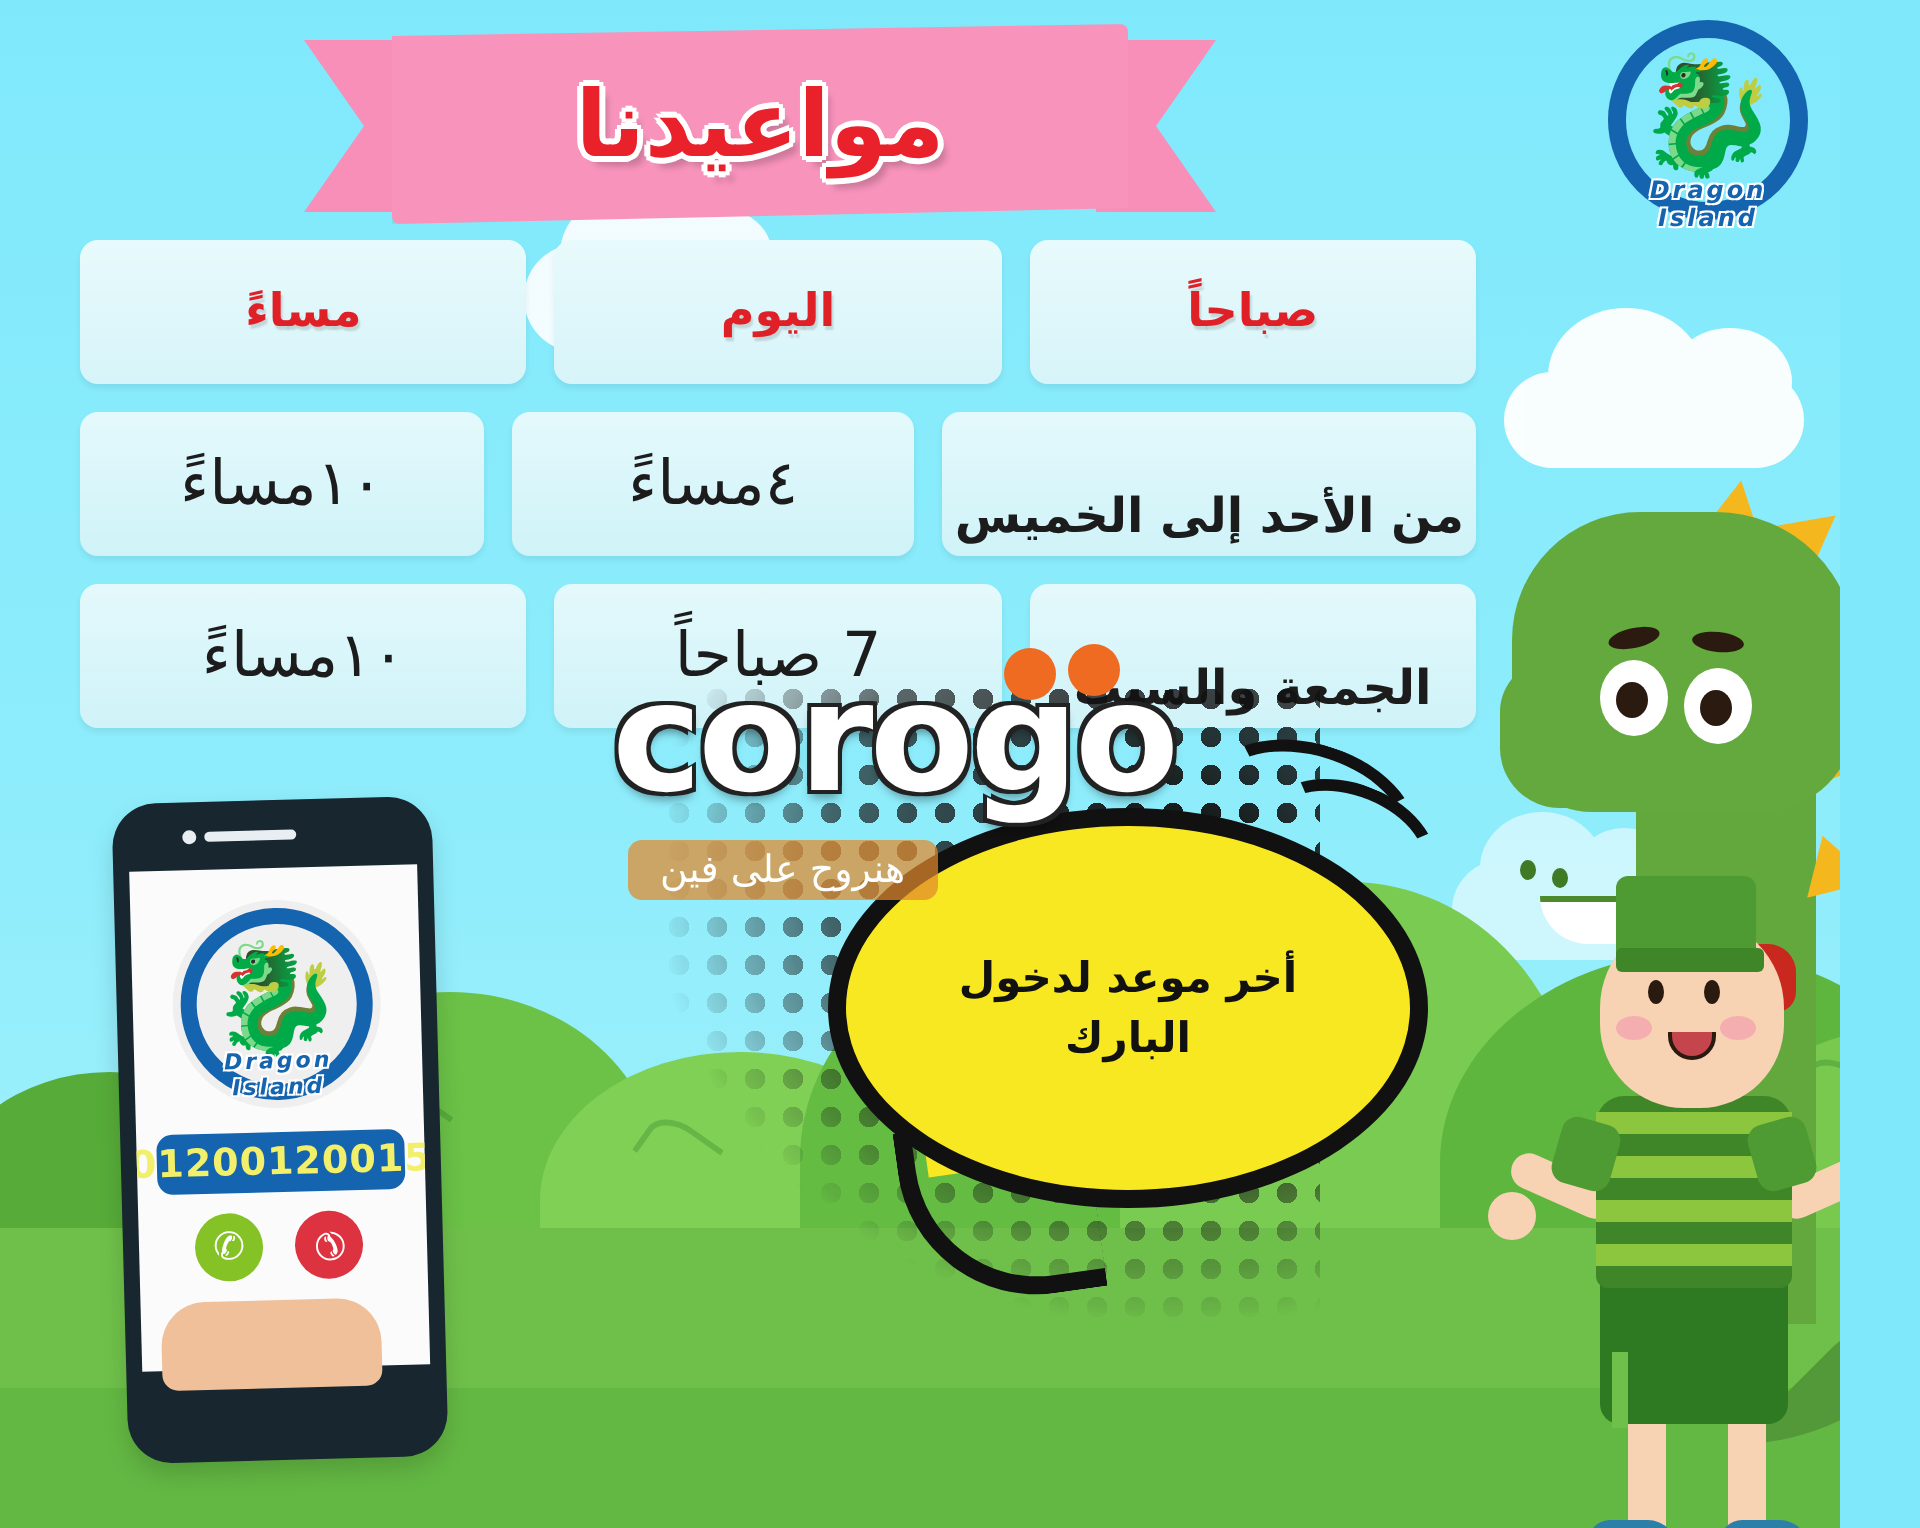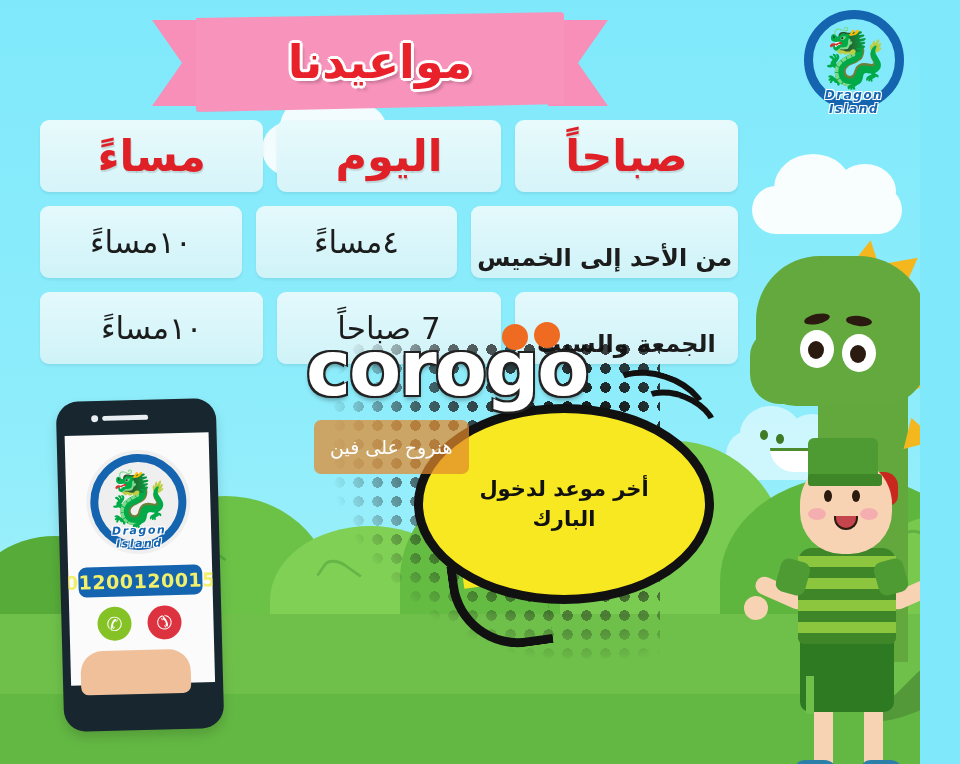--- a/index.html
+++ b/index.html
@@ -137,21 +137,21 @@
     display: flex; align-items: center; justify-content: center;
     box-shadow: 0 2px 3px rgba(0,0,0,.07);
     padding: 0 6px;
   }
   .cell.head {
     height: 72px;
     background: linear-gradient(#E8FAFC, #D6F4F9);
   }
   .cell.head .txt {
     color: #E02027;
-    font-size: 43px;
+    font-size: 23px;
     font-weight: bold;
     text-shadow: 1px 2px 1px rgba(0,0,0,.13);
   }
   .cell .txt {
     color: #1c1c1c;
     font-size: 31px;
     direction: rtl;
     white-space: nowrap;
     font-family: "DejaVu Sans", "Liberation Sans", sans-serif;
   }
@@ -404,21 +404,21 @@
   .wm-dot {
     position: absolute; width: 26px; height: 26px;
     background: #F06B22; border-radius: 50%;
   }
   #wm-dot-1 { left: 196px; top: -10px; }
   #wm-dot-2 { left: 228px; top: -12px; }
   #wm-tag {
     position: absolute; left: 8px; top: 86px;
     background: rgba(226,137,45,.72);
     border-radius: 7px;
-    padding: 16px 16px;
+    padding: 4px 16px;
     color: #FFFFFF; font-size: 19px; direction: rtl;
   }
 </style>
 </head>
 <body>
 
 <div id="poster">
 
   <div class="cloud" id="cloud-a"></div>
   <div class="cloud" id="cloud-b"></div>

